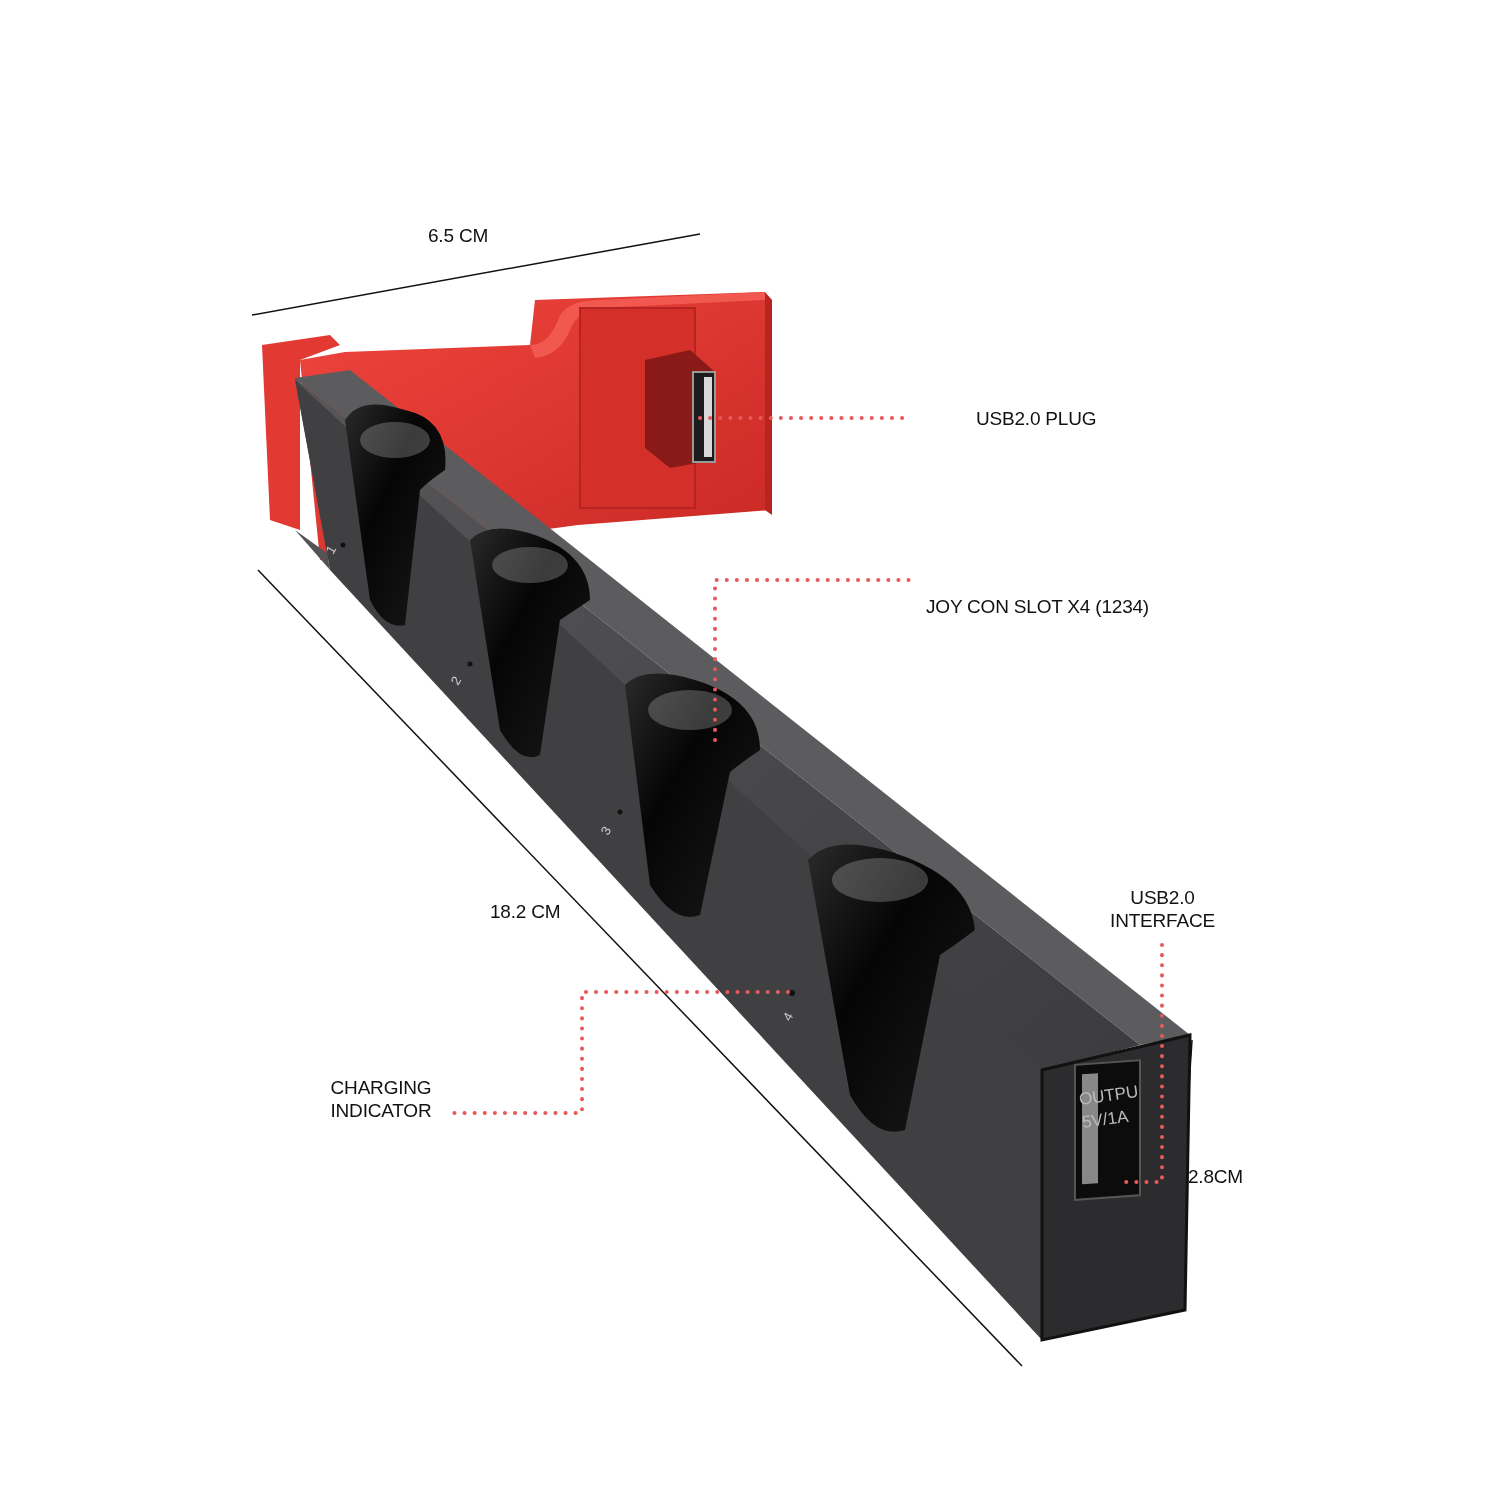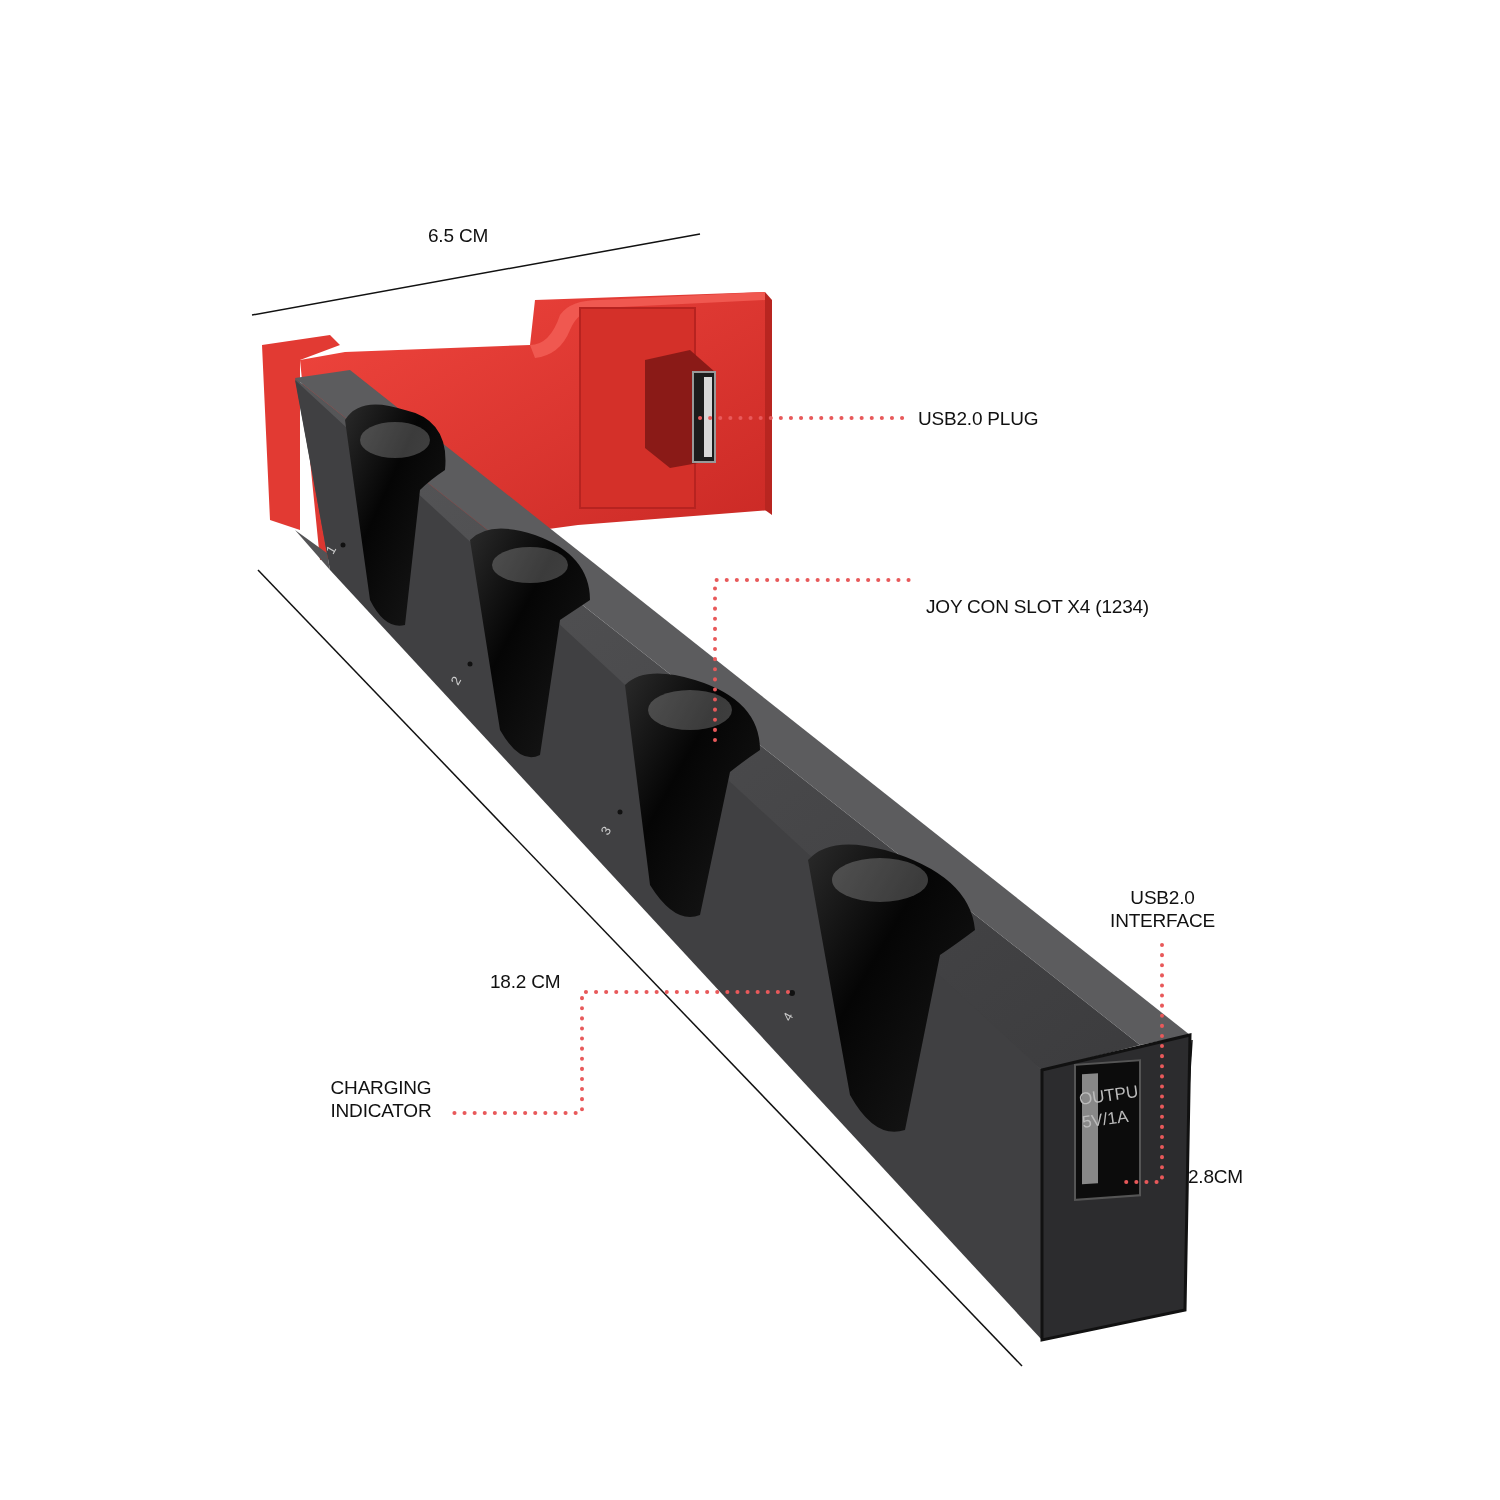--- a/index.html
+++ b/index.html
@@ -86,24 +86,24 @@
 
   <g fill="none" stroke="#e8595a" stroke-width="4" stroke-linecap="round" stroke-dasharray="0.1 10">
     <path d="M700,418 L910,418"></path>
     <path d="M715,740 L715,580 L910,580"></path>
     <path d="M1162,945 L1162,1182 L1120,1182"></path>
     <path d="M788,992 L582,992 L582,1113 L450,1113"></path>
   </g>
 </svg>
 
 <div class="label" style="left:428px; top:224px;">6.5 CM</div>
-<div class="label" style="left:490px; top:970px;">18.2 CM</div>
+<div class="label" style="left:490px; top:900px;">18.2 CM</div>
 <div class="label" style="left:1188px; top:1165px;">2.8CM</div>
 
-<div class="label" style="left:918px; top:407px;">USB2.0 PLUG</div>
+<div class="label" style="left:976px; top:407px;">USB2.0 PLUG</div>
 <div class="label" style="left:926px; top:573px;margin-top:22px;">JOY CON SLOT X4 (1234)</div>
 
 <div class="label center" style="left:1100px; top:886px; width:125px;">
   <div>USB2.0</div>
   <div>INTERFACE</div>
 </div>
 
 <div class="label center" style="left:316px; top:1076px; width:130px;">
   <div>CHARGING</div>
   <div>INDICATOR</div>

